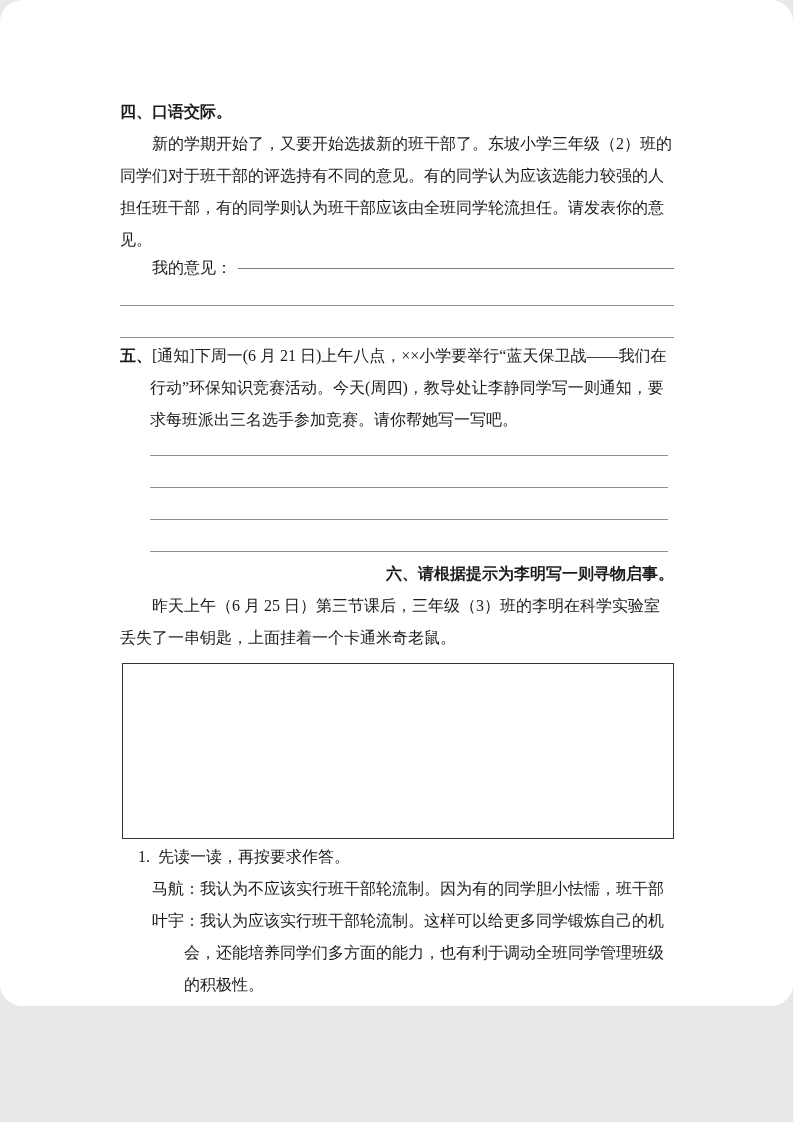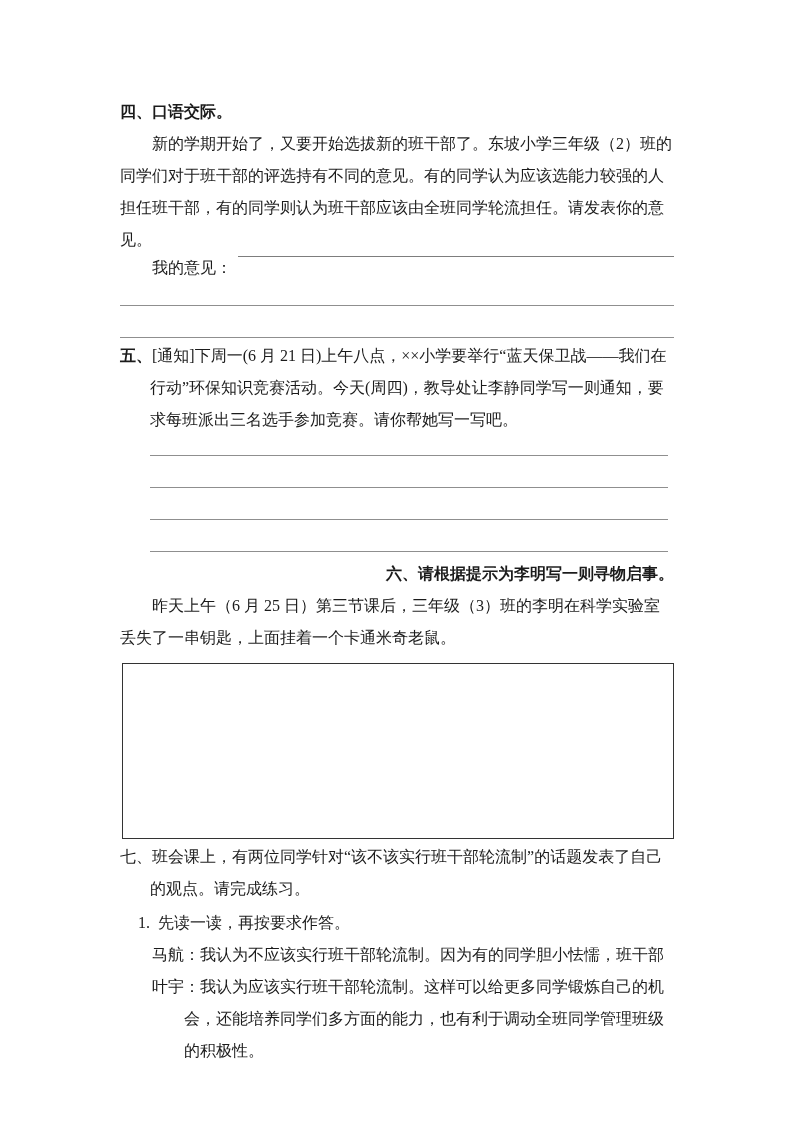--- a/index.html
+++ b/index.html
@@ -1,33 +1,34 @@
 <!DOCTYPE html>
 <html><head>
 <meta charset="utf-8">
 <style>
   * { box-sizing: border-box; }
   html, body { margin: 0; padding: 0; background: #e8e8e8; }
   .page {
     width: 793px;
-    height: 1122px;
+    height: 1006px;
     margin: 0 auto;
     background: #ffffff;
     padding: 96px 119px 0 120px;
     font-family: "Liberation Serif", "DejaVu Serif", serif;
     font-size: 16px;
     line-height: 32px;
     color: #1b1b1b;
     overflow: hidden;
+    border-radius: 22px;
   }
   .bold { font-weight: bold; }
   .heading { font-weight: bold; }
   
   .para-indent { text-indent: 32px; }
-  .opinion-row { display: flex; height: 24px; line-height: 24px; align-items: flex-start; }
+  .opinion-row { display: flex; height: 24px; line-height: 24px; align-items: center; }
   .opinion-label { text-indent: 32px; white-space: nowrap; }
   .opinion-underline { flex: 1; border-bottom: 1px solid #7d7d7d; margin-left: 6px; }
   .rule { border-bottom: 1px solid #8f8f8f; }
   .rule-26 { height: 26px; }
   .rule-32 { height: 32px; }
   .rule-20 { height: 20px; }
   
   .hang { padding-left: 30px; text-indent: -30px; margin-top: 2px; }
   .rules-five { margin-left: 30px; margin-right: 6px; }
   .h-six { margin-top: 6px; text-align: right; }
@@ -69,23 +70,20 @@
     <div class="rule rule-20"></div>
     <div class="rule rule-32"></div>
     <div class="rule rule-32"></div>
     <div class="rule rule-32"></div>
   </div>
 
   <div class="heading h-six">六、请根据提示为李明写一则寻物启事。</div>
   <div class="para-indent">昨天上午（6 月 25 日）第三节课后，三年级（3）班的李明在科学实验室丢失了一串钥匙，上面挂着一个卡通米奇老鼠。</div>
   <div class="answer-box"></div>
 
-  <div class="hang para-seven">
-    <span class="speaker">七、</span><span>班会课上，有两位同学针对“该不该实行班干部轮流制”的话题发表了自己的观点。请完成练习。</span>
-  </div>
   <div class="item-one">
     <span class="item-num">1.</span><span>先读一读，再按要求作答。</span>
   </div>
   <div class="dialogue">
     <span class="speaker">马航：</span><span>我认为不应该实行班干部轮流制。因为有的同学胆小怯懦，班干部</span>
   </div>
   <div class="dialogue">
     <span class="speaker">叶宇：</span><span>我认为应该实行班干部轮流制。这样可以给更多同学锻炼自己的机会，还能培养同学们多方面的能力，也有利于调动全班同学管理班级的积极性。</span>
   </div>
 

